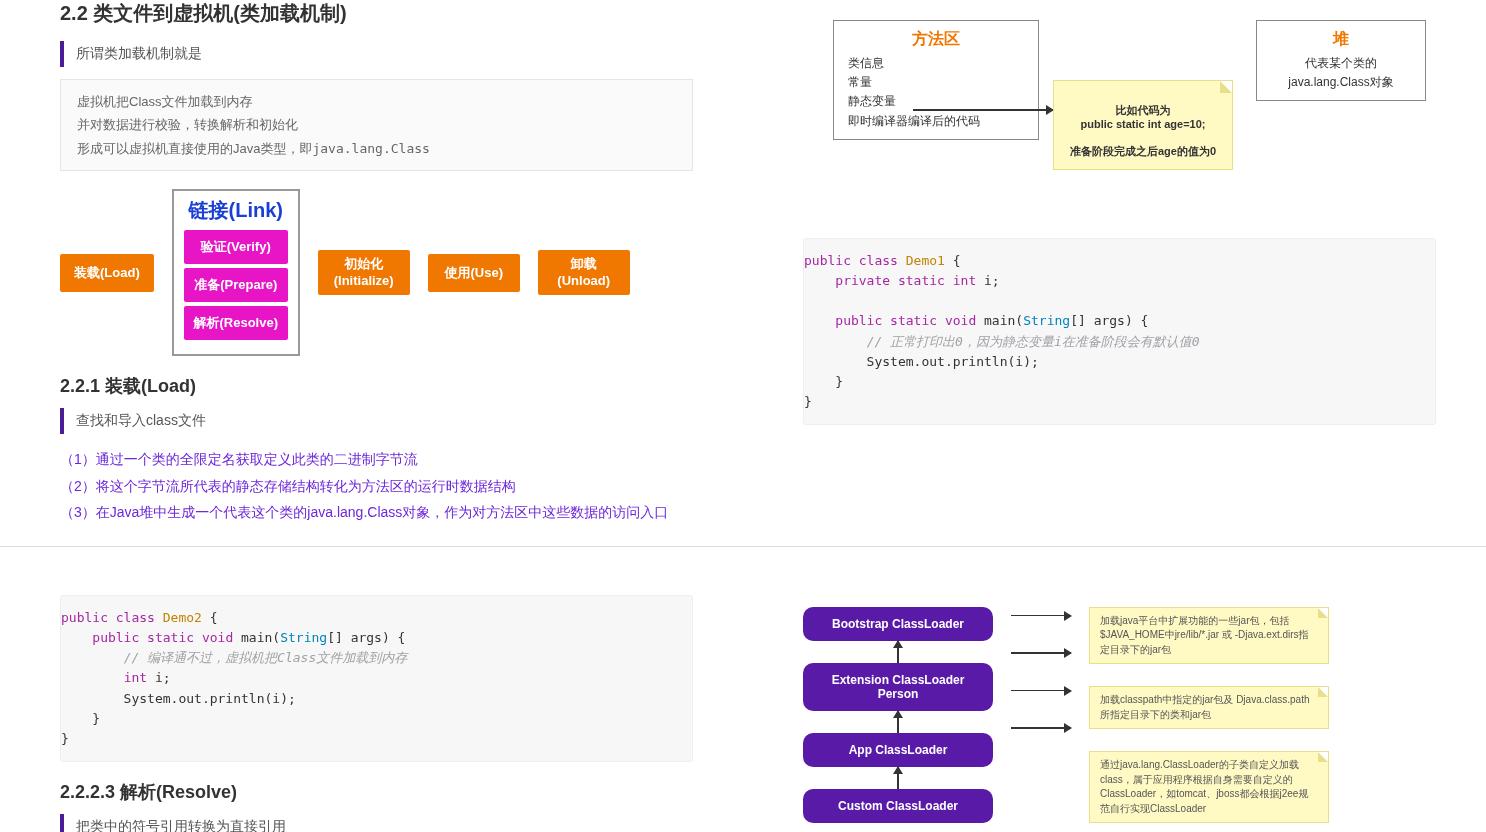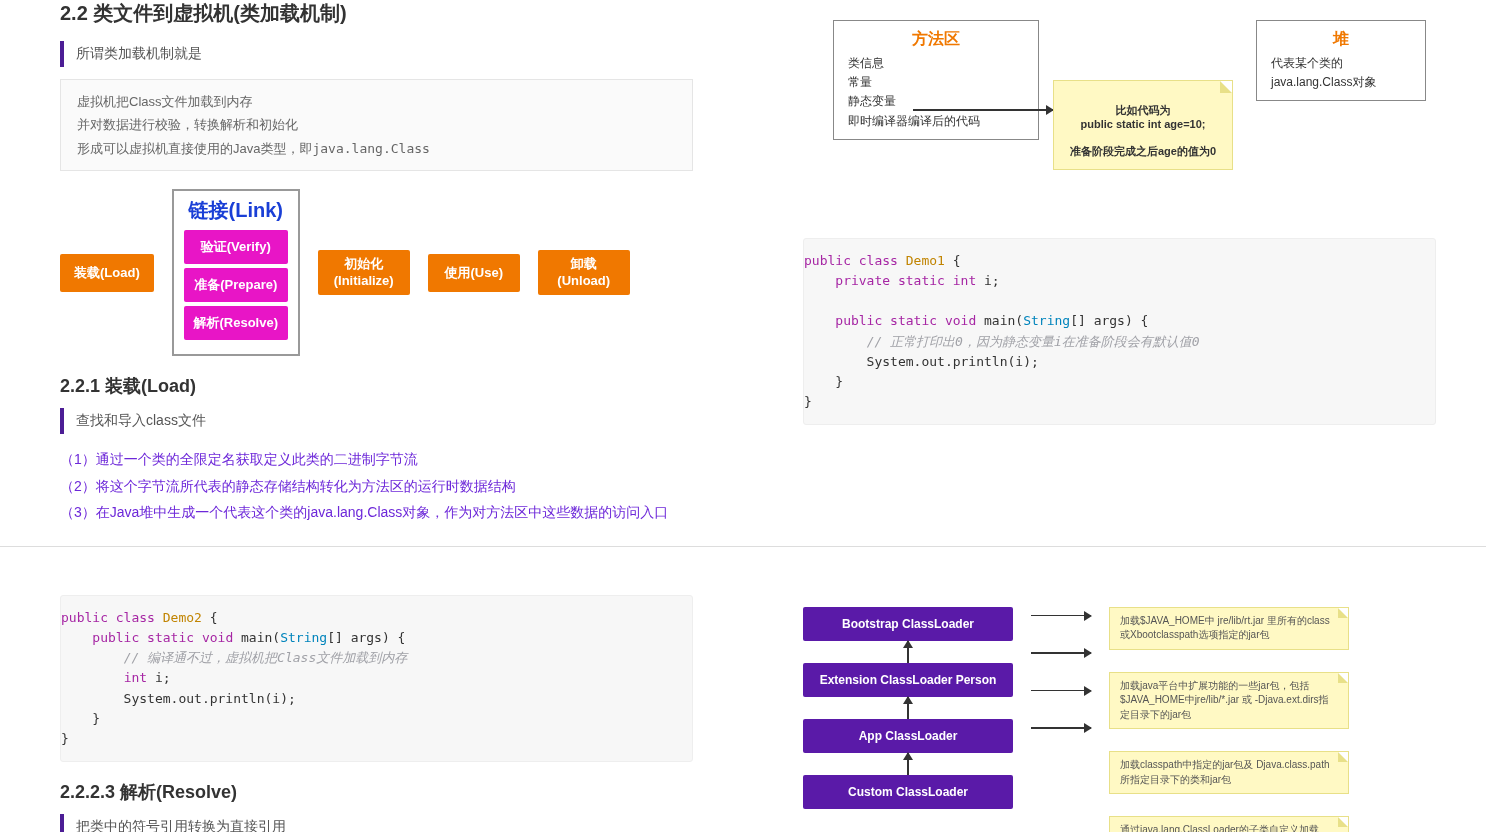--- a/index.html
+++ b/index.html
@@ -30,21 +30,21 @@
 
 
 .diag-tr { position: relative; height: 220px; }
 .dbox { position: absolute; border: 1px solid #888; background: #fff; padding: 8px 14px; }
 .dbox .ttl { text-align: center; font-weight: 700; color: #f07800; font-size: 16px; margin-bottom: 4px; }
 .dbox .lines { font-size: 12px; line-height: 1.6; color: #333; }
 .sticky { position: absolute; background: #fff9c4; border: 1px solid #e8e088; padding: 10px 12px; font-size: 11px; text-align: center; width: 180px; }
 .sticky .fold { position: absolute; right: 0; top: 0; width: 0; height: 0; border-left: 12px solid #e8e088; border-top: 12px solid #fff; }
 .arrow-line { position: absolute; background: #333; height: 1.5px; }
 .arrow-line::after { content: ""; position: absolute; right: -1px; top: -4px; border-left: 8px solid #333; border-top: 5px solid transparent; border-bottom: 5px solid transparent; }
-.cl-box { background: #5a1aa8; color: #fff; font-weight: 700; font-size: 12px; text-align: center; width: 210px; padding: 10px 8px; border-radius: 2px; }
+.cl-box { background: #5a1aa8; color: #fff; font-weight: 700; font-size: 12px; text-align: center; width: 190px; padding: 10px 8px; border-radius: 10px; }
 .cl-note { background: #fff9c4; border: 1px solid #e8e088; font-size: 10px; padding: 6px 10px; width: 240px; line-height: 1.45; position: relative; color: #555; }
 .cl-note .fold { position: absolute; right: 0; top: 0; width: 0; height: 0; border-left: 10px solid #e8e088; border-top: 10px solid #fff; }
 .cl-arrow-h { width: 60px; height: 1.5px; background: #333; position: relative; align-self: center; }
 .cl-arrow-h::after { content: ""; position: absolute; right: -1px; top: -4px; border-left: 8px solid #333; border-top: 5px solid transparent; border-bottom: 5px solid transparent; }
 .cl-arrow-v { width: 1.5px; height: 22px; background: #333; position: relative; }
 .cl-arrow-v::after { content: ""; position: absolute; top: -1px; left: -4px; border-bottom: 8px solid #333; border-left: 5px solid transparent; border-right: 5px solid transparent; }
 .cl-wrap { display: flex; gap: 18px; align-items: flex-start; }
 .cl-left { display: flex; flex-direction: column; align-items: center; }
 .cl-right { display: flex; flex-direction: column; gap: 22px; }
 .cl-mid { display: flex; flex-direction: column; align-items: center; justify-content: space-around; padding-top: 8px; gap: 36px; }
@@ -106,21 +106,21 @@
       <div class="sticky" style="left:250px; top:70px;">
         <div class="fold"></div>
         <div style="margin-top:12px;">
           <div><b>比如代码为</b></div>
           <div><b>public static int age=10;</b></div>
           <div style="margin-top:14px;"><b>准备阶段完成之后age的值为0</b></div>
         </div>
       </div>
       <div class="dbox" style="right:10px; top:10px; width:170px; text-align:center;">
         <div class="ttl">堆</div>
-        <div class="lines" style="text-align:left;">
+        <div class="lines" style="text-align:center;">
           <div>代表某个类的</div>
           <div>java.lang.Class对象</div>
         </div>
       </div>
     </div>
 
     <div class="code-block"><span class="kw">public</span> <span class="kw">class</span> <span class="cls">Demo1</span> {
     <span class="kw">private</span> <span class="kw">static</span> <span class="kw">int</span> i;
 
     <span class="kw">public</span> <span class="kw">static</span> <span class="kw">void</span> main(<span class="str-type">String</span>[] args) {
@@ -154,20 +154,19 @@
         <div class="cl-arrow-v"></div>
         <div class="cl-box">Custom ClassLoader</div>
       </div>
       <div class="cl-mid">
         <div class="cl-arrow-h"></div>
         <div class="cl-arrow-h"></div>
         <div class="cl-arrow-h"></div>
         <div class="cl-arrow-h"></div>
       </div>
       <div class="cl-right">
-        <div class="cl-note"><div class="fold"></div><span>加载$JAVA_HOME中 jre/lib/rt.jar 里所有的class或Xbootclasspath选项指定的jar包</span></div>
         <div class="cl-note"><div class="fold"></div><span>加载java平台中扩展功能的一些jar包，包括$JAVA_HOME中jre/lib/*.jar 或 -Djava.ext.dirs指定目录下的jar包</span></div>
         <div class="cl-note"><div class="fold"></div><span>加载classpath中指定的jar包及 Djava.class.path 所指定目录下的类和jar包</span></div>
         <div class="cl-note"><div class="fold"></div><span>通过java.lang.ClassLoader的子类自定义加载class，属于应用程序根据自身需要自定义的ClassLoader，如tomcat、jboss都会根据j2ee规范自行实现ClassLoader</span></div>
       </div>
     </div>
   </div>
 </div>
 
 </body></html>

